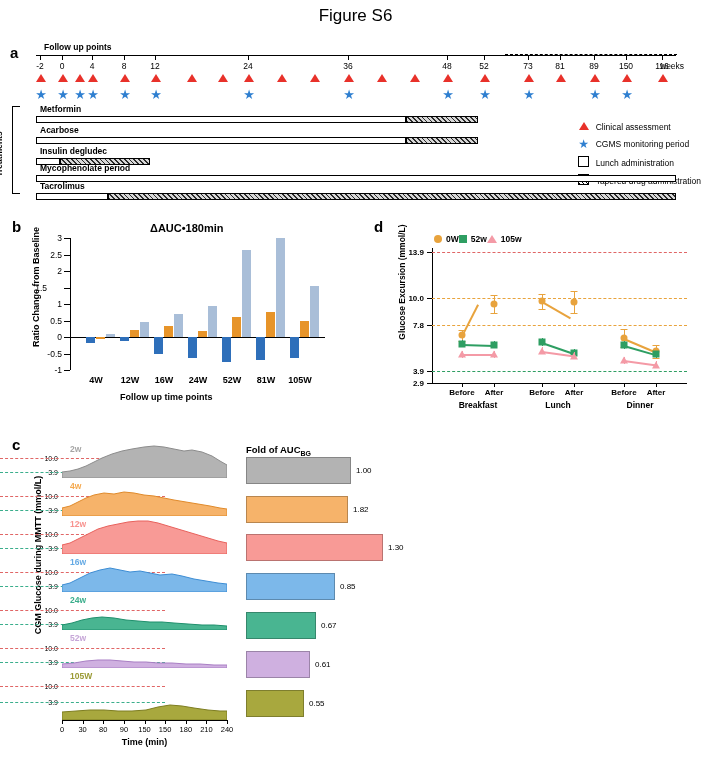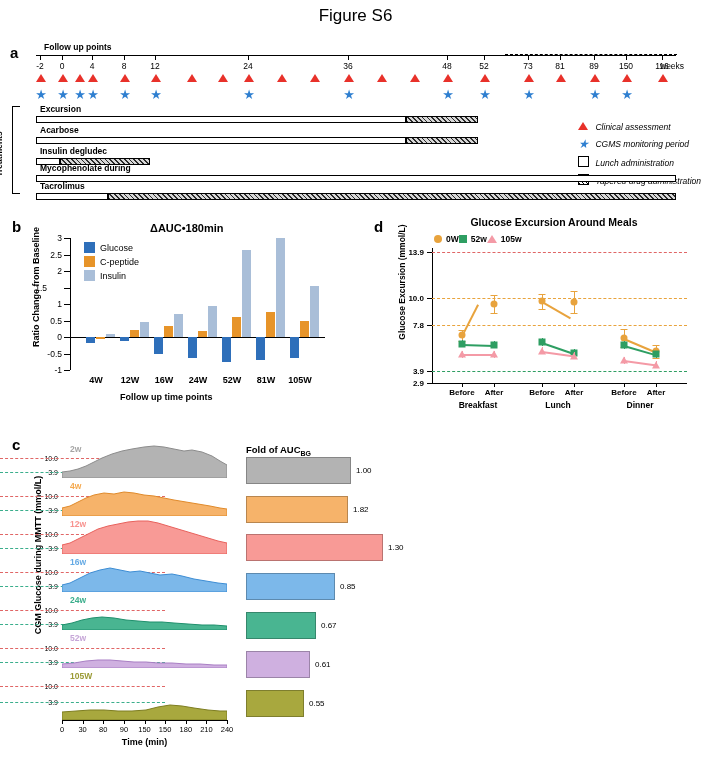--- a/index.html
+++ b/index.html
@@ -10,21 +10,21 @@
   
   #panelA{position:absolute;left:0;top:42px;width:711px;height:160px;}
   #panelA .lbl-follow{position:absolute;left:44px;top:0px;font-size:8.5px;font-weight:bold;}
   #panelA .axis{position:absolute;left:36px;top:13px;width:640px;height:1px;background:#000;}
   #panelA .axis-dash{position:absolute;left:505px;top:12px;width:172px;border-top:1.5px dashed #000;}
   #panelA .tick{position:absolute;top:13px;width:1px;height:5px;background:#000;}
   #panelA .ticklabel{position:absolute;top:19px;font-size:8.5px;transform:translateX(-50%);}
   #panelA .weeks{position:absolute;top:19px;left:660px;font-size:8.5px;}
   #panelA .tri{position:absolute;width:0;height:0;border-left:5px solid transparent;border-right:5px solid transparent;border-bottom:8px solid #e8312a;}
   #panelA .star{position:absolute;color:#2f7fd0;font-size:13px;line-height:13px;transform:translateX(-50%);}
-  #panelA .legend{position:absolute;right:10px;top:80px;font-size:8.5px;font-style:italic;}
+  #panelA .legend{position:absolute;right:10px;top:80px;font-size:8.5px;}
   #panelA .legend div{display:flex;align-items:center;margin-bottom:5px;}
   #panelA .legend .sym{width:16px;display:inline-block;text-align:center;margin-right:4px;}
   .sq-open{display:inline-block;width:9px;height:9px;border:1px solid #000;background:#fff;}
   .sq-hatch{display:inline-block;width:9px;height:9px;border:1px solid #000;background:repeating-linear-gradient(45deg,#000 0 1px,#fff 1px 3px);}
   #panelA .treat-label{position:absolute;font-size:8.5px;font-weight:bold;}
   #panelA .bar-open{position:absolute;height:7px;border:1px solid #000;background:#fff;box-sizing:border-box;}
   #panelA .bar-hatch{position:absolute;height:7px;border:1px solid #000;box-sizing:border-box;background:repeating-linear-gradient(45deg,#2b2b2b 0 1.2px,#d8d8d8 1.2px 3.4px);}
   #panelA .treat-brace{position:absolute;left:12px;top:64px;width:7px;height:86px;border:1px solid #000;border-right:none;}
   #panelA .treat-word{position:absolute;left:-24px;top:107px;font-size:8.5px;font-weight:bold;transform:rotate(-90deg);transform-origin:center;}
 
@@ -173,33 +173,33 @@
     </div>
     <div>
       <span class="sym"><span class="sq-hatch"></span></span>
       <span>Tapered drug administration</span>
     </div>
   </div>
 
   <div class="treat-brace"></div>
   <div class="treat-word">Treatments</div>
 
-  <div class="treat-label" style="left:40px;top:62px">Excursion</div>
+  <div class="treat-label" style="left:40px;top:62px">Metformin</div>
   <div class="bar-open" style="left:36px;top:74px;width:370px;"></div>
   <div class="bar-hatch" style="left:406px;top:74px;width:72px;"></div>
 
   <div class="treat-label" style="left:40px;top:83px">Acarbose</div>
   <div class="bar-open" style="left:36px;top:95px;width:370px;"></div>
   <div class="bar-hatch" style="left:406px;top:95px;width:72px;"></div>
 
   <div class="treat-label" style="left:40px;top:104px">Insulin degludec</div>
   <div class="bar-open" style="left:36px;top:116px;width:24px;"></div>
   <div class="bar-hatch" style="left:60px;top:116px;width:90px;"></div>
 
-  <div class="treat-label" style="left:40px;top:121px">Mycophenolate during</div>
+  <div class="treat-label" style="left:40px;top:121px">Mycophenolate period</div>
   <div class="bar-open" style="left:36px;top:133px;width:640px;"></div>
 
   <div class="treat-label" style="left:40px;top:139px">Tacrolimus</div>
   <div class="bar-open" style="left:36px;top:151px;width:72px;"></div>
   <div class="bar-hatch" style="left:108px;top:151px;width:568px;"></div>
 </div>
 
 <div class="panel-letter" style="left:12px;top:218px;">b</div>
 <div id="panelB">
   <div class="bt">ΔAUC•180min</div>
@@ -219,34 +219,20 @@
     <div class="ylab" style="left:28px;top:108.5px">0.5</div>
   <div class="ytick" style="top:125px"></div>
     <div class="ylab" style="left:28px;top:125px">0</div>
   <div class="ytick" style="top:141.5px"></div>
     <div class="ylab" style="left:28px;top:141.5px">-0.5</div>
   <div class="ytick" style="top:158px"></div>
     <div class="ylab" style="left:28px;top:158px">-1</div>
 
   <div class="zeroline" style="top:125px"></div>
 
-  <div class="legendbox">
-    <div>
-        <i style="background:#2e6fba"></i>
-        <span>Glucose</span>
-      </div>
-    <div>
-        <i style="background:#e79429"></i>
-        <span>C-peptide</span>
-      </div>
-    <div>
-        <i style="background:#a9bed8"></i>
-        <span>Insulin</span>
-      </div>
-  </div>
 
   <div class="bar" style="left:86px;top:125px;height:5.9px;background:#2e6fba"></div>
   <div class="bar" style="left:96px;top:125px;height:2.0px;background:#e79429"></div>
   <div class="bar" style="left:106px;top:121.7px;height:3.3px;background:#a9bed8"></div>
 
   <div class="bar" style="left:120px;top:125px;height:4.0px;background:#2e6fba"></div>
   <div class="bar" style="left:130px;top:118.4px;height:6.6px;background:#e79429"></div>
   <div class="bar" style="left:140px;top:109.5px;height:15.5px;background:#a9bed8"></div>
 
   <div class="bar" style="left:154px;top:125px;height:17.2px;background:#2e6fba"></div>
@@ -276,21 +262,20 @@
   <div class="xlab" style="left:232px;top:163px">52W</div>
   <div class="xlab" style="left:266px;top:163px">81W</div>
   <div class="xlab" style="left:300px;top:163px">105W</div>
 
   <div class="axtitle" style="left:120px;top:180px">Follow up time points</div>
   <div class="ytitle">Ratio Change from Baseline</div>
 </div>
 
 <div class="panel-letter" style="left:374px;top:218px;">d</div>
 <div id="panelD">
-  <div class="dt">Glucose Excursion Around Meals</div>
   <div class="legend">
     <span>
       <i style="display:inline-block;width:8px;height:8px;border-radius:50%;background:#e8a33d"></i>
       <b>0W</b>
     </span>
     <span>
       <i style="display:inline-block;width:8px;height:8px;background:#2e9e62"></i>
       <b>52w</b>
     </span>
     <span>

